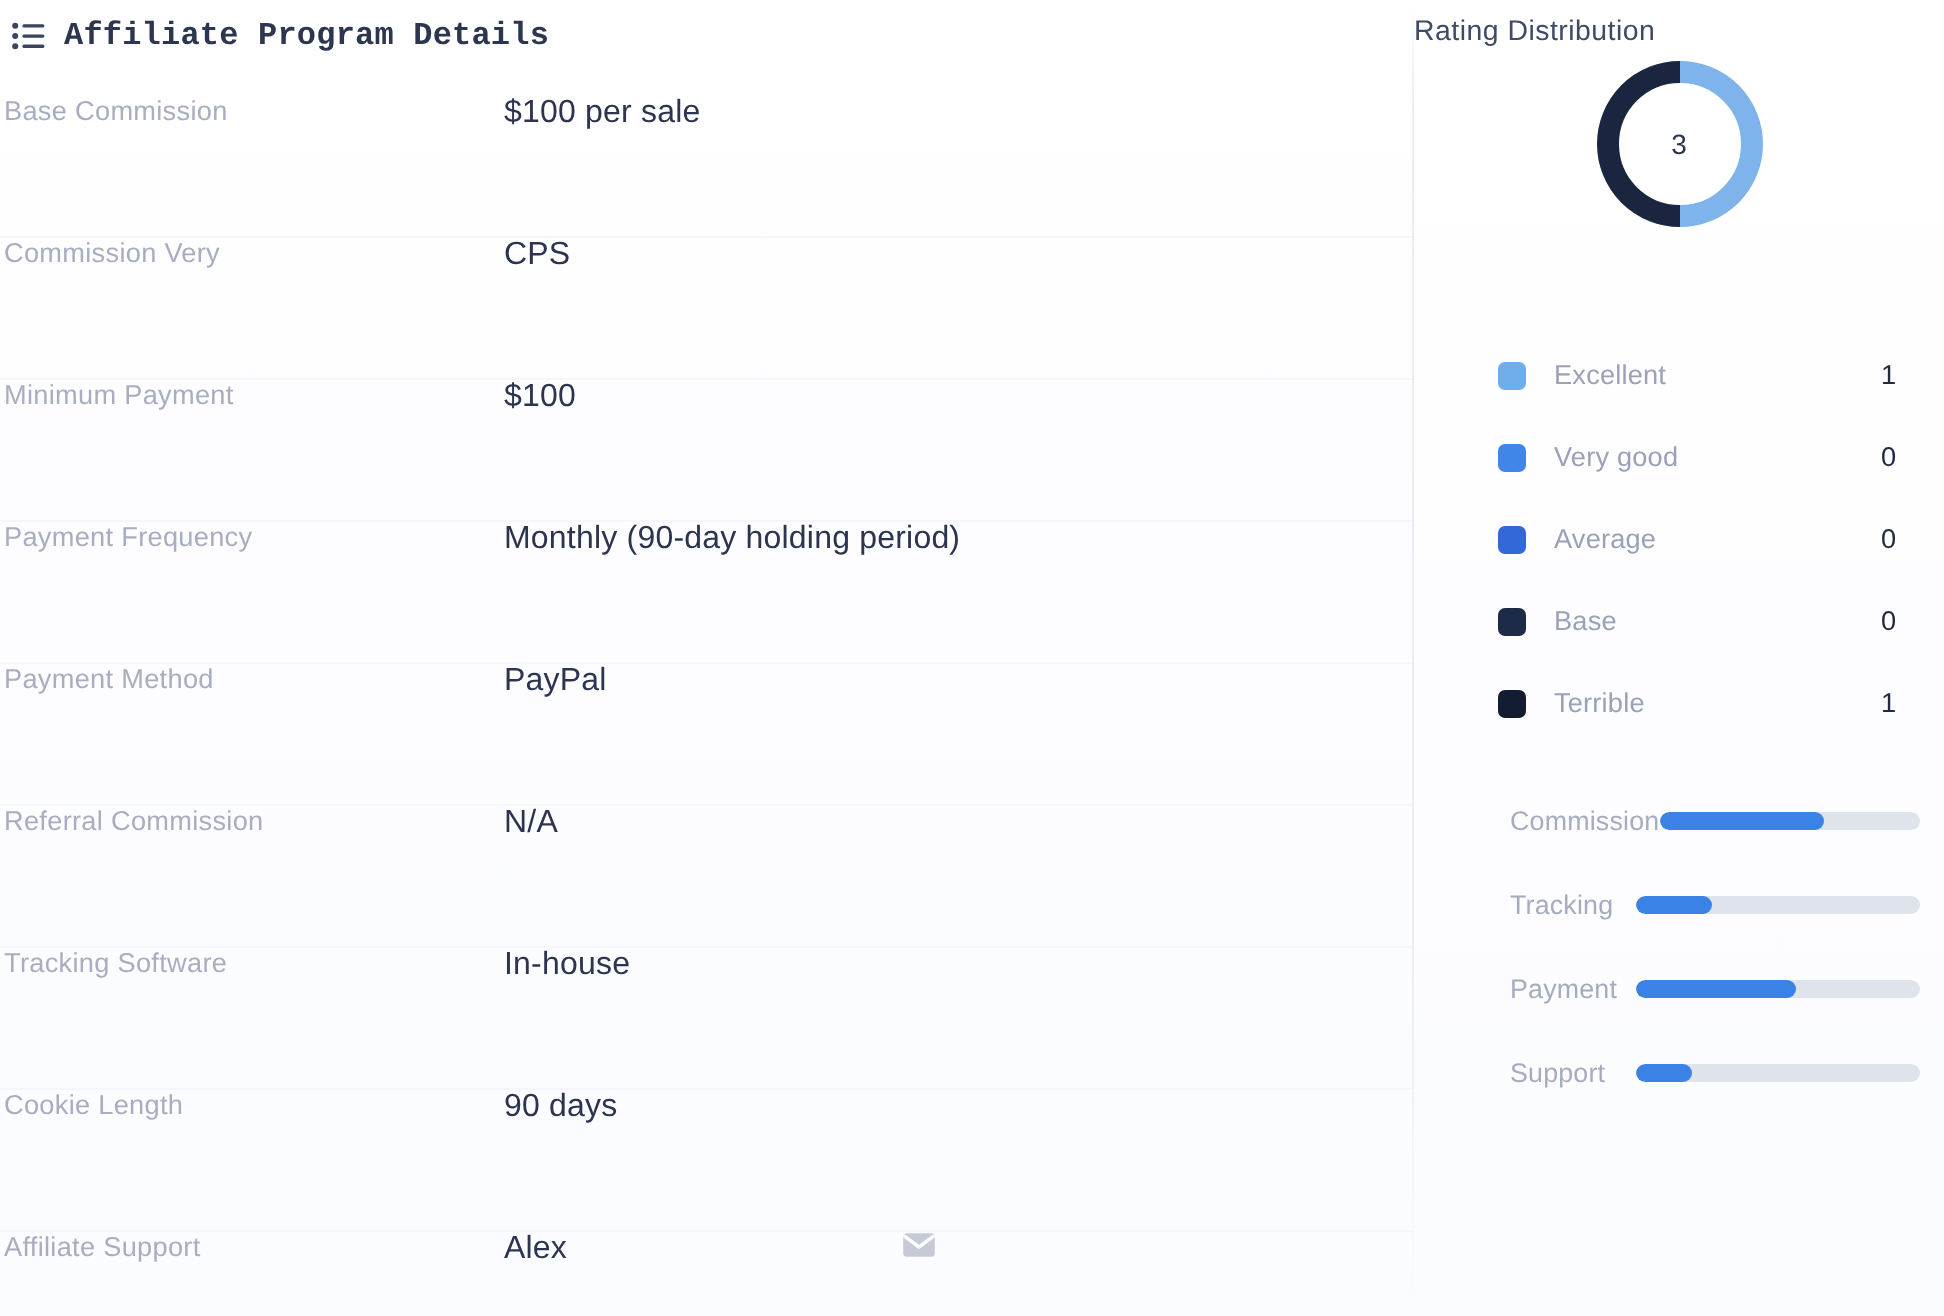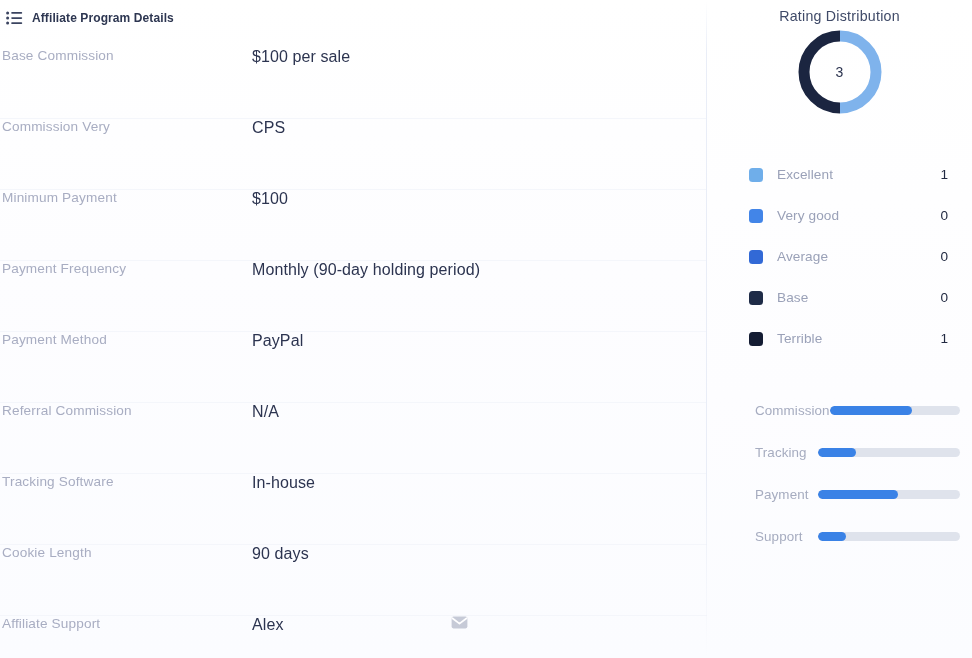--- a/index.html
+++ b/index.html
@@ -45,25 +45,26 @@
   }
 
   .list-icon {
     width: 17px;
     height: 14px;
     display: block;
     flex: 0 0 auto;
   }
 
   .panel-title {
-    font-size: 12px;
+    font-size: 16px;
     font-weight: bold;
     letter-spacing: 0.1px;
     color: #2d3651;
     white-space: nowrap;
+    font-family: Liberation Mono, monospace;
   }
 
   .detail-rows {
     margin-top: 14px;
   }
 
   .detail-row {
     position: relative;
     display: flex;
     align-items: flex-start;
@@ -120,21 +121,21 @@
   
   .right-panel {
     position: relative;
     width: 265px;
     height: 658px;
     background: linear-gradient(180deg, #ffffff 0%, #fdfdff 60%, #fbfcff 100%);
     padding: 0;
   }
 
   .rating-title {
-    text-align: center;
+    text-align: left;
     font-size: 14.2px;
     color: #3f4a68;
     letter-spacing: 0.25px;
     padding-top: 8px;
     white-space: nowrap;
   }
 
   .donut-wrap {
     position: relative;
     width: 265px;
@@ -166,21 +167,21 @@
   }
 
   
   .legend {
     margin-top: 22px;
     padding: 0 24px 0 42px;
   }
 
   .legend-row {
     display: flex;
-    align-items: center;
+    align-items: flex-end;
     height: 41px;
   }
 
   .legend-swatch {
     width: 14px;
     height: 14px;
     border-radius: 3.5px;
     flex: 0 0 14px;
   }
 

